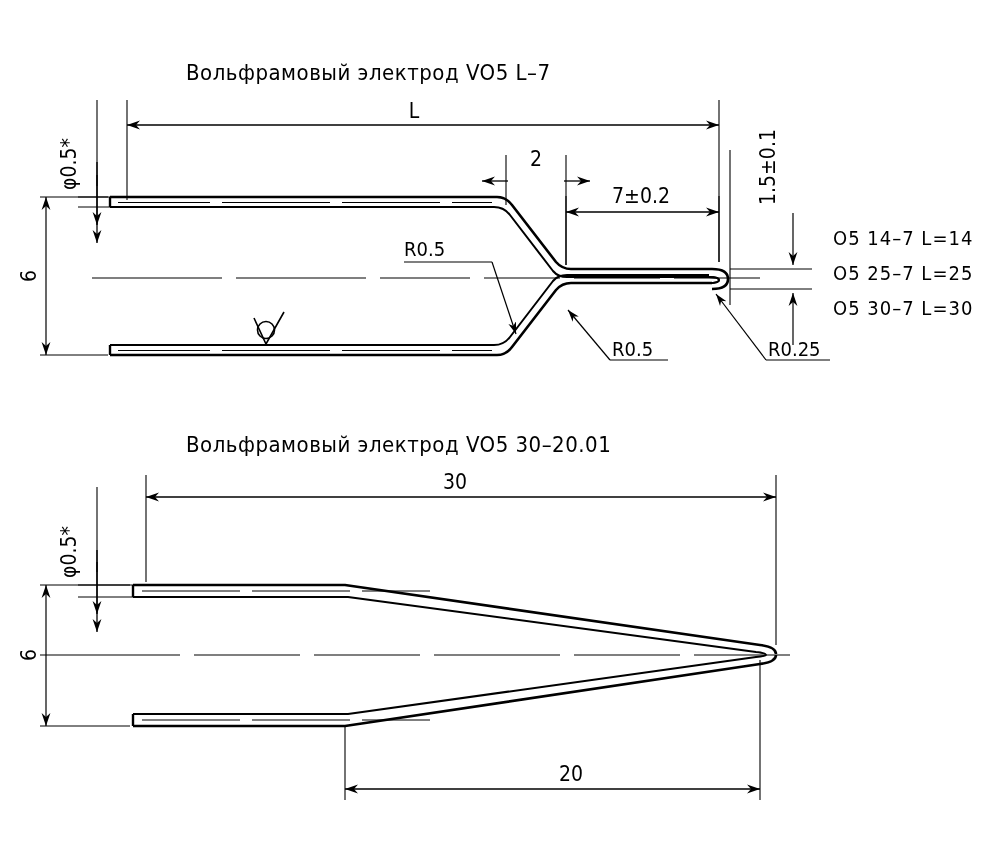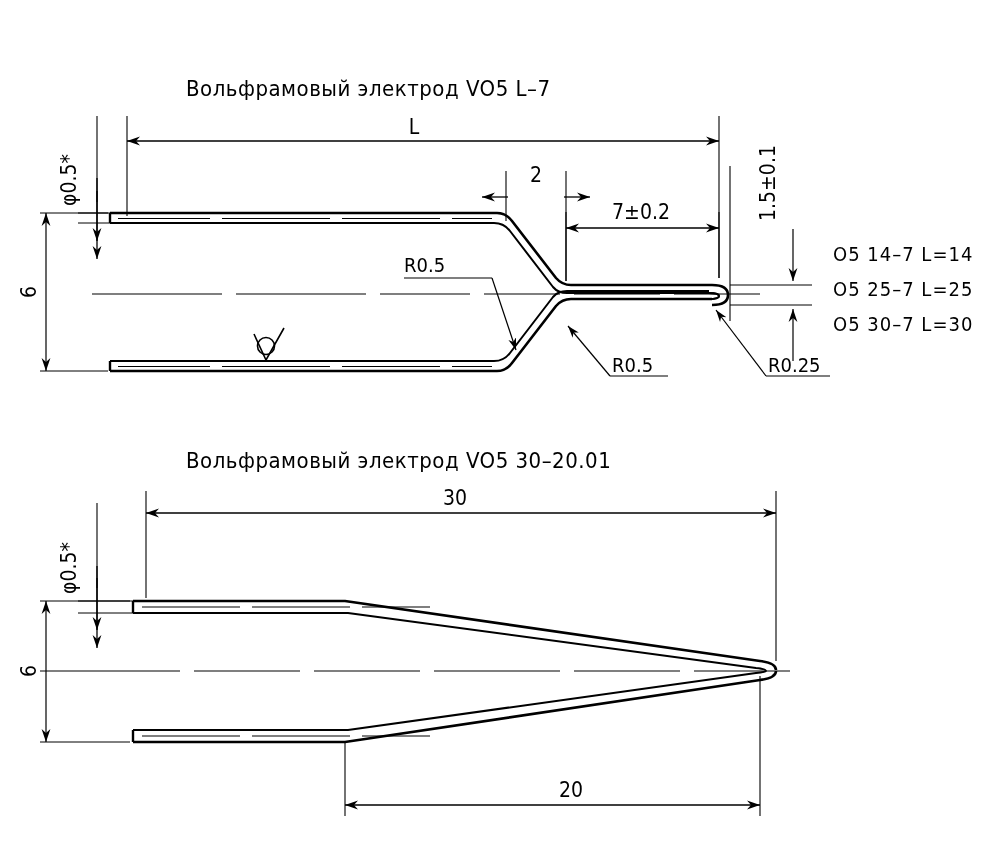--- a/index.html
+++ b/index.html
@@ -4,21 +4,21 @@
 <title>Tungsten Electrode Technical Drawing</title>
 <style>
   html,body{margin:0;padding:0;background:#ffffff;}
   body{
     width:1000px;height:843px;
     font-family:"DejaVu Sans Condensed","Liberation Sans",sans-serif;
     color:#000;
     position:relative;
     overflow:hidden;
   }
-  #sheet{position:relative;width:1000px;height:714px;margin-top:16px;}
+  #sheet{position:relative;width:1000px;height:714px;}
   svg#drawing{position:absolute;top:0;left:0;width:1000px;height:843px;display:block;}
   .txt{
     font-family:"DejaVu Sans Condensed","Liberation Sans",sans-serif;
     fill:#000;
     font-weight:400;
   }
   .title-txt{font-size:22px;letter-spacing:0.5px;}
   .dim-txt{font-size:21px;}
   .leg-txt{font-size:20px;letter-spacing:1px;}
   .rad-txt{font-size:20px;}

